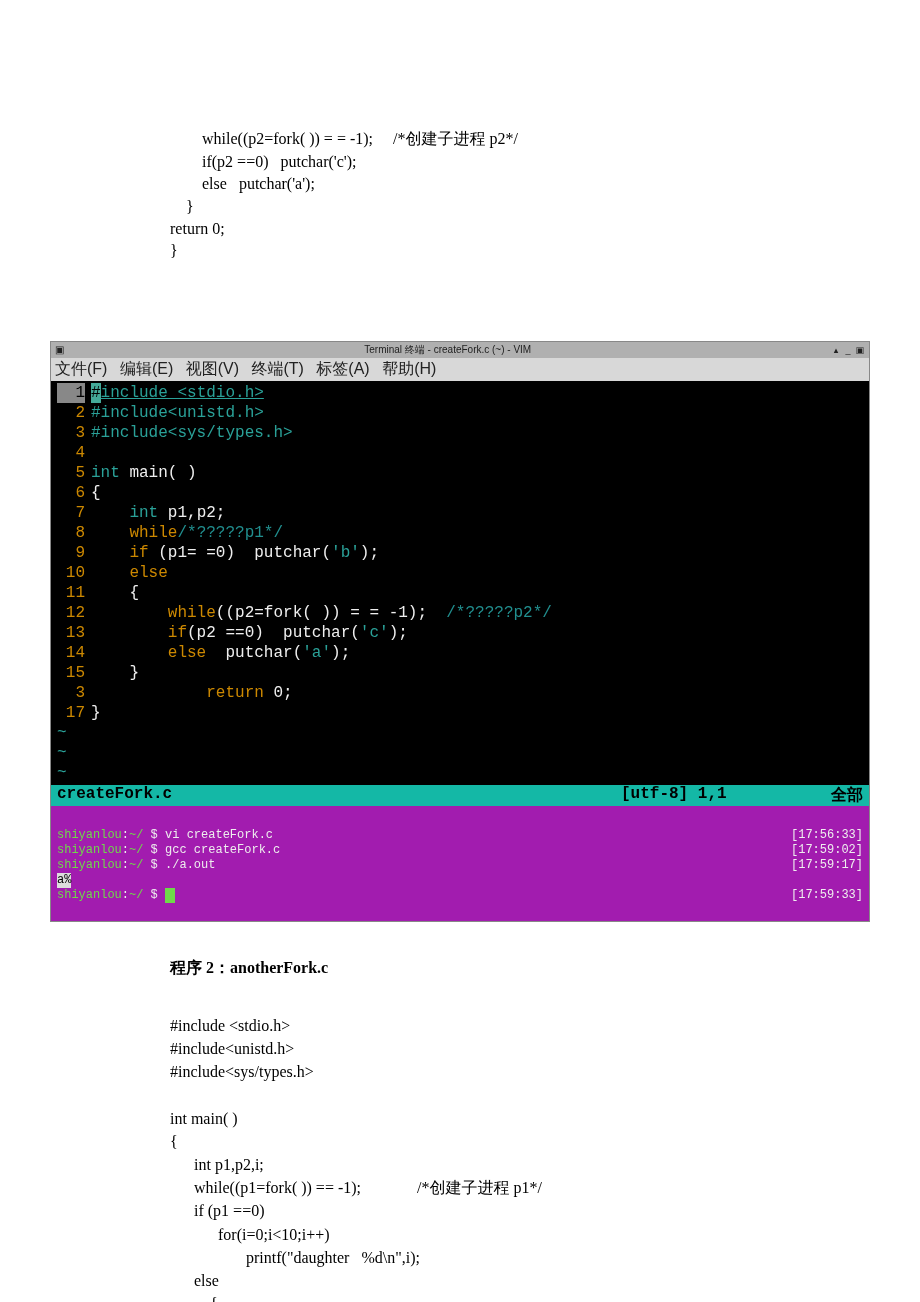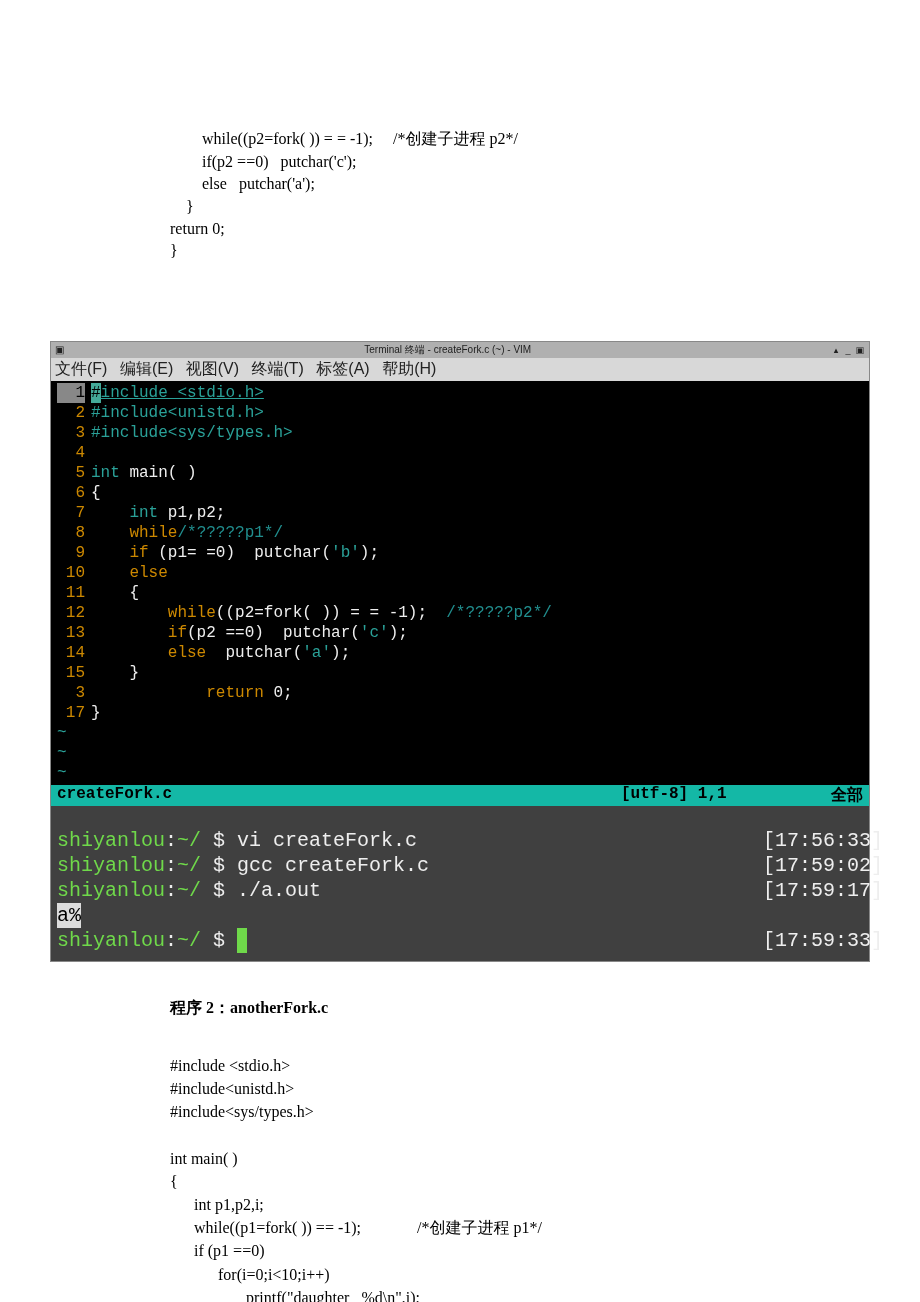--- a/index.html
+++ b/index.html
@@ -83,30 +83,30 @@
     font-family: "Courier New", monospace;
     font-size: 16px;
     font-weight: bold;
     padding: 0 6px;
     display: flex;
   }
   .vim-status .fn { flex: 1; }
   .vim-status .pos { width: 210px; }
   .vim-status .all { text-align: right; }
   .shell-area {
-    background: #404040;
+    background: #a21caf;
     color: #eee;
     font-family: "Courier New", monospace;
-    font-size: 20px;
+    font-size: 12px;
     line-height: 1.25;
-    padding: 4px 6px 8px 6px;
+    padding: 4px 6px 18px 6px;
   }
   .sh-row { display: flex; white-space: pre; }
   .sh-left { flex: 1; }
-  .sh-right { width: 100px; color: #eee; }
+  .sh-right { width: 100px; text-align: right; color: #eee; }
   .sh-host { color: #6fd94a; }
   .sh-path { color: #6fd94a; }
   .sh-sym  { color: #eee; }
   .sh-cmd  { color: #eee; }
   .sh-out  { background: #ddd; color: #000; display: inline-block; }
   .sh-cursor-blk { background: #6fd94a; display: inline-block; width: 10px; }
   .heading2 {
     font-family: SimSun, "Times New Roman", serif;
     font-weight: bold;
     margin: 30px 0 12px 120px;

